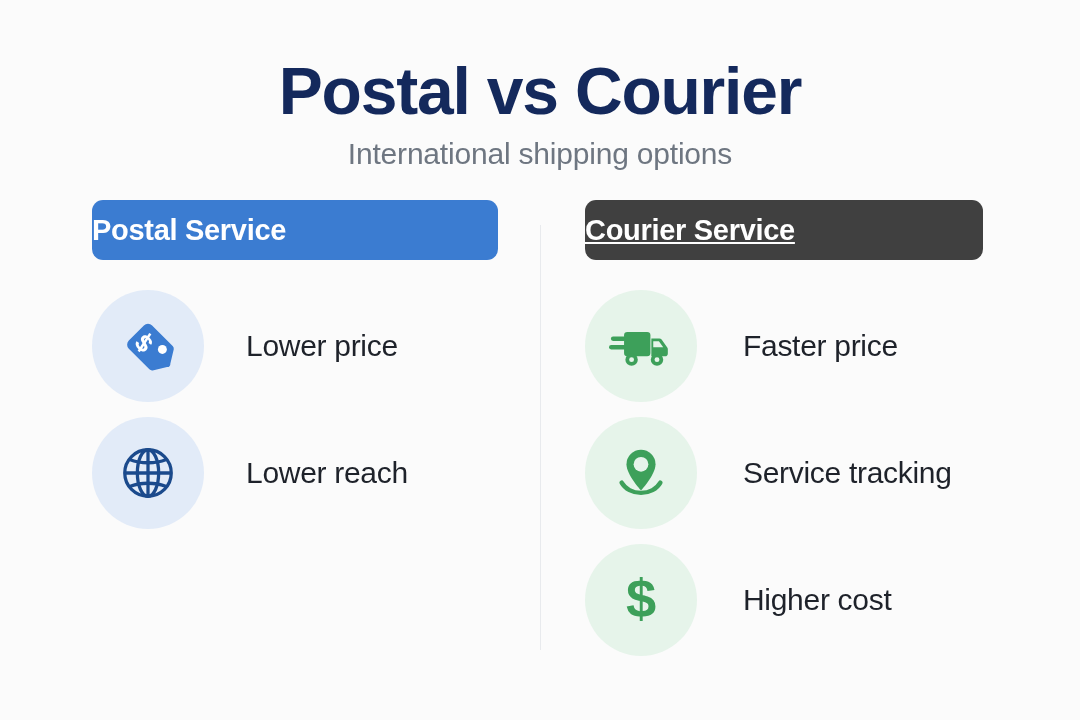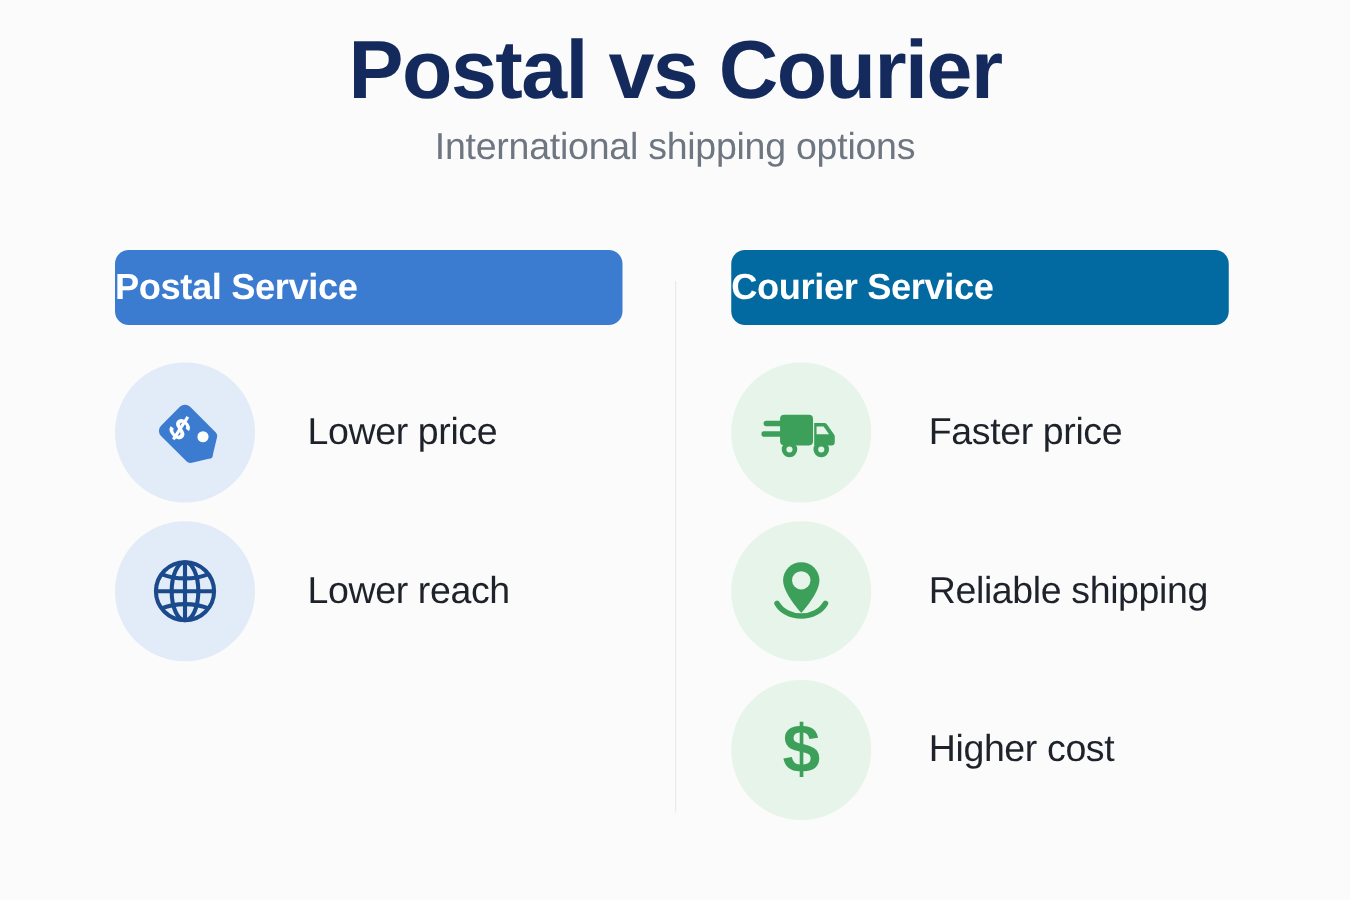--- a/index.html
+++ b/index.html
@@ -18,21 +18,21 @@
   
   .header {
     position: absolute;
     top: 0;
     left: 0;
     width: 1080px;
     text-align: center;
   }
   .title {
     margin: 0;
-    padding-top: 20px;
+    padding-top: 56px;
     font-size: 66px;
     font-weight: bold;
     letter-spacing: -1.2px;
     color: #14295c;
     line-height: 1.08;
   }
   .subtitle {
     margin: 0;
     padding-top: 10px;
     font-size: 30px;
@@ -70,21 +70,21 @@
     border-radius: 11px;
     display: flex;
     align-items: center;
     justify-content: flex-start;
     color: #ffffff;
     font-size: 29px;
     font-weight: bold;
     letter-spacing: -0.3px;
   }
   .banner.postal  { background: #3b7cd1; }
-  .banner.courier { background: #0369a1; }
+  .banner.courier { background: #404040; text-decoration: underline; }
 
   .rows { margin-top: 22px; }
   .row {
     display: flex;
     align-items: center;
     height: 127px;
   }
   .icon-circle {
     width: 112px;
     height: 112px;
@@ -196,21 +196,21 @@
       </div>
 
       <div class="row">
         <div class="icon-circle green">
           <svg width="62" height="62" viewBox="0 0 64 64">
             <path d="M32 8 a15 15 0 0 0 -15 15 c0 11 15 27 15 27 s15 -16 15 -27 a15 15 0 0 0 -15 -15 z" fill="#3da05a"></path>
             <circle cx="32" cy="23" r="7.6" fill="#e6f4ea"></circle>
             <path d="M12 42 a22 18 0 0 0 40 0" fill="none" stroke="#3da05a" stroke-width="4.6" stroke-linecap="round"></path>
           </svg>
         </div>
-        <div class="row-label">Reliable shipping</div>
+        <div class="row-label">Service tracking</div>
       </div>
 
       <div class="row">
         <div class="icon-circle green">
           <svg width="62" height="62" viewBox="0 0 64 64">
             <text x="32" y="50" font-family="Liberation Sans, sans-serif" font-size="56" font-weight="bold" fill="#3da05a" text-anchor="middle">$</text>
           </svg>
         </div>
         <div class="row-label">Higher cost</div>
       </div>

